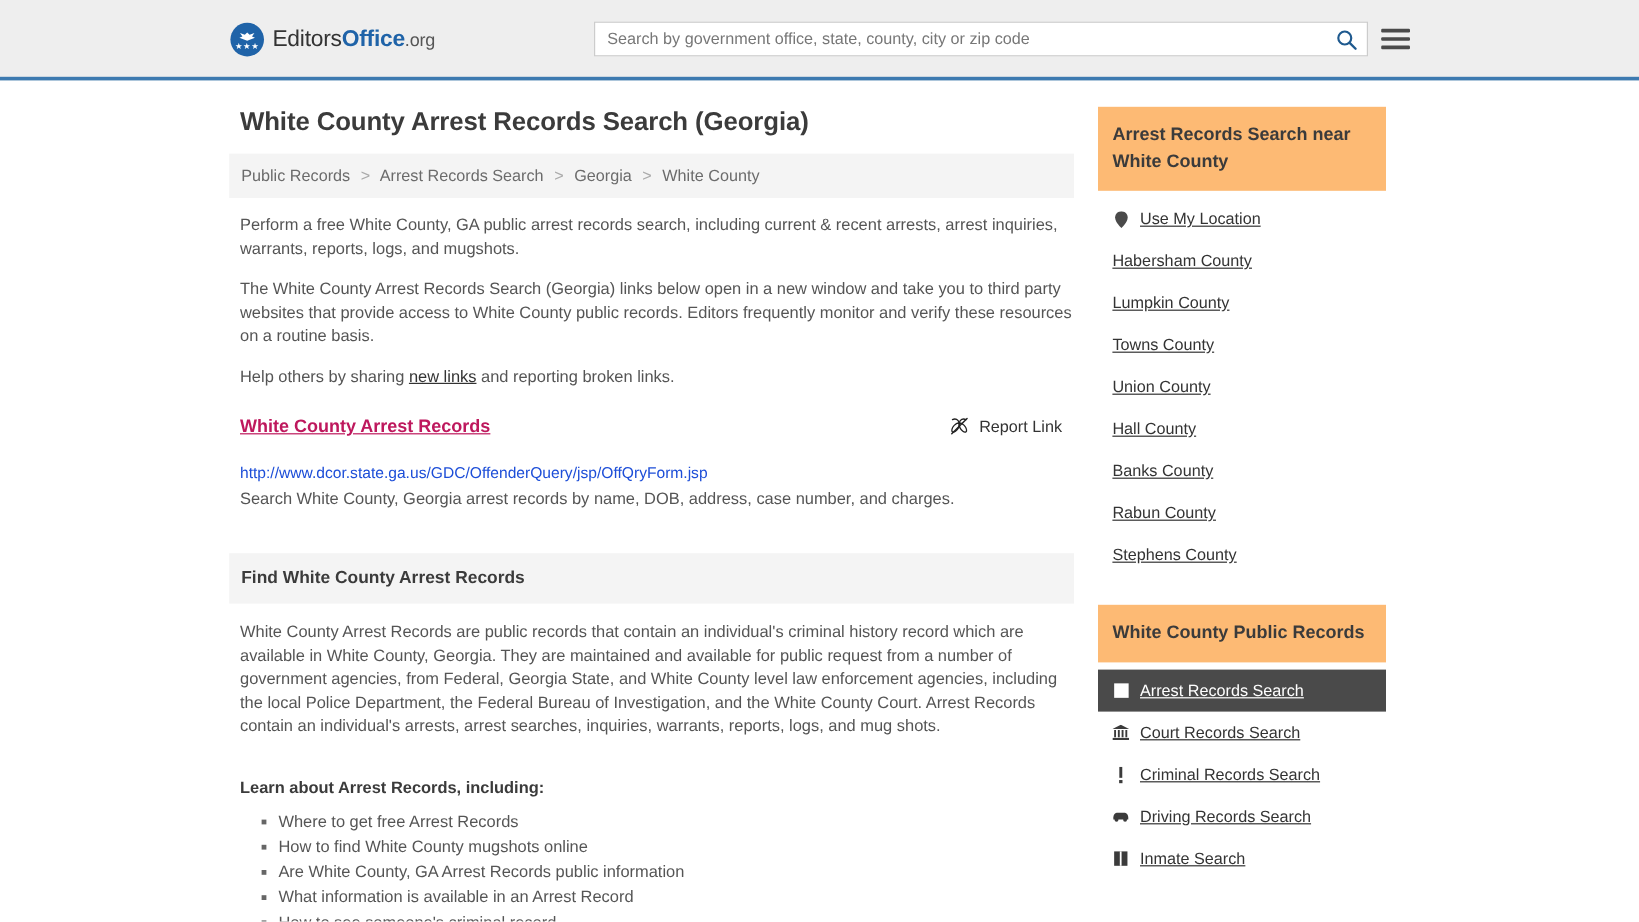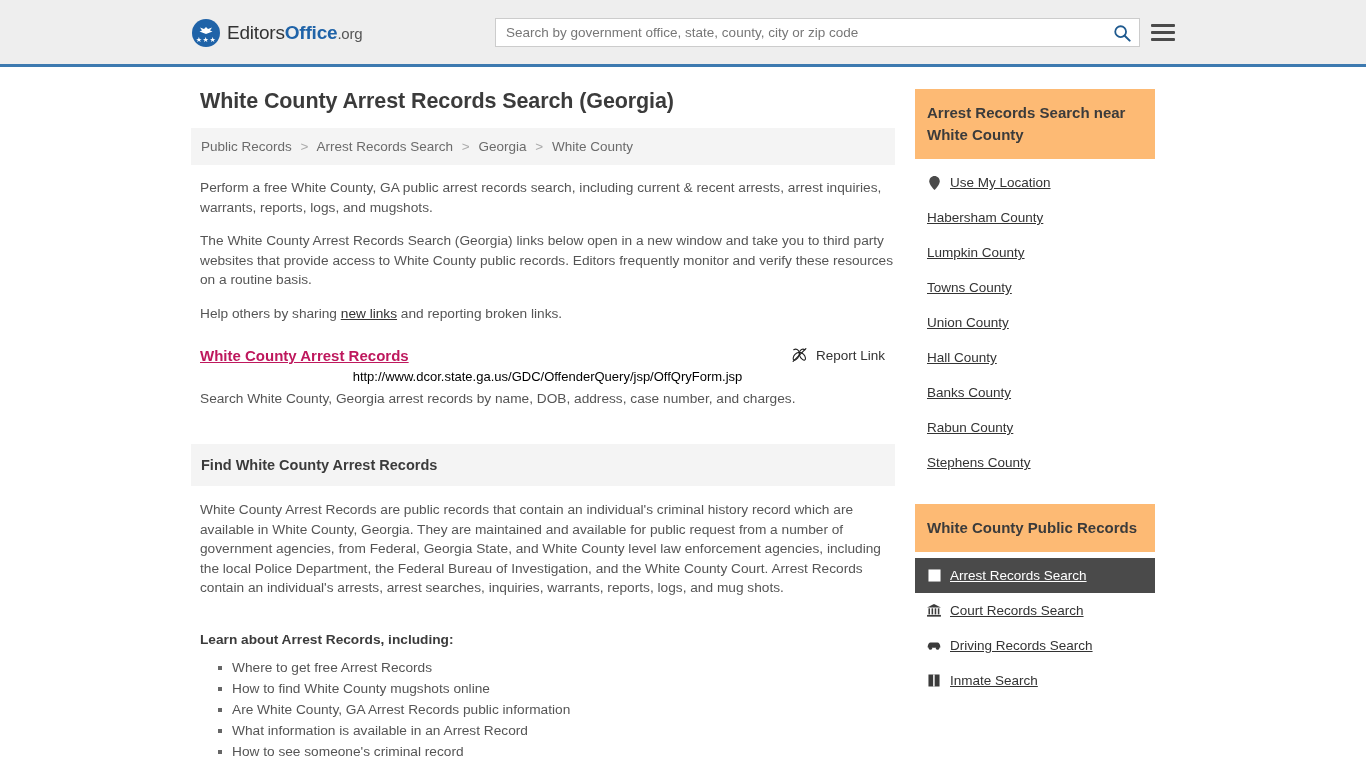--- a/index.html
+++ b/index.html
@@ -177,24 +177,23 @@
     align-items: center;
     gap: 8px;
     color: #333333;
     font-size: 13.5px;
     text-decoration: none;
     padding-right: 10px;
     white-space: nowrap;
   }
   .link-url {
     font-size: 13px;
-    color: #000000;
-    margin-top: 5px;
+    color: #1d4ed8;
+    margin-top: 22px;
     word-break: break-all;
-    text-align: center;
   }
   .link-desc {
     font-size: 13.7px;
     color: #555555;
     margin-top: 5px;
     line-height: 19px;
   }
 
   .section-head {
     background: #f4f4f4;
@@ -428,20 +427,31 @@
                 <rect x="12.4" y="5" width="1.8" height="7" fill="#3b3b3b"></rect>
                 <rect x="0" y="12.6" width="16" height="2" fill="#3b3b3b"></rect>
               </svg>
             </span>
             <span class="lbl">Court Records Search</span>
           </a>
         </li>
         <li>
           <a href="#" class="side-item">
             <span class="side-icon">
+              <svg width="6" height="14" viewBox="0 0 6 16">
+                <rect x="1.6" y="0" width="2.8" height="10.5" fill="#3b3b3b"></rect>
+                <rect x="1.4" y="12.6" width="3.2" height="3.2" fill="#3b3b3b"></rect>
+              </svg>
+            </span>
+            <span class="lbl">Criminal Records Search</span>
+          </a>
+        </li>
+        <li>
+          <a href="#" class="side-item">
+            <span class="side-icon">
               <svg width="16" height="11" viewBox="0 0 18 12">
                 <path d="M1 7 C1 4.4 2.6 2 4.6 2 L13.4 2 C15.4 2 17 4.4 17 7 L17 9 L1 9 Z" fill="#3b3b3b"></path>
                 <circle cx="4.4" cy="9.4" r="2.1" fill="#3b3b3b"></circle>
                 <circle cx="13.6" cy="9.4" r="2.1" fill="#3b3b3b"></circle>
               </svg>
             </span>
             <span class="lbl">Driving Records Search</span>
           </a>
         </li>
         <li>

